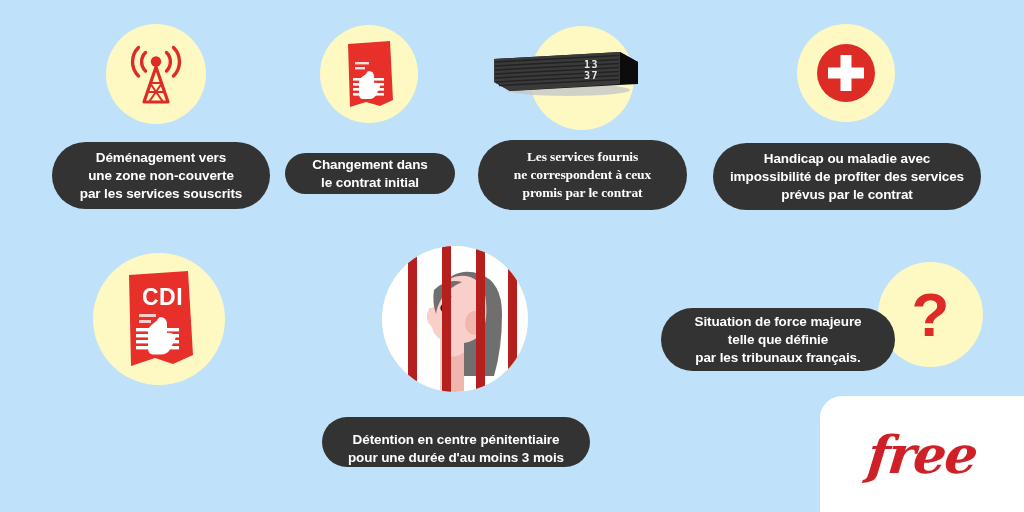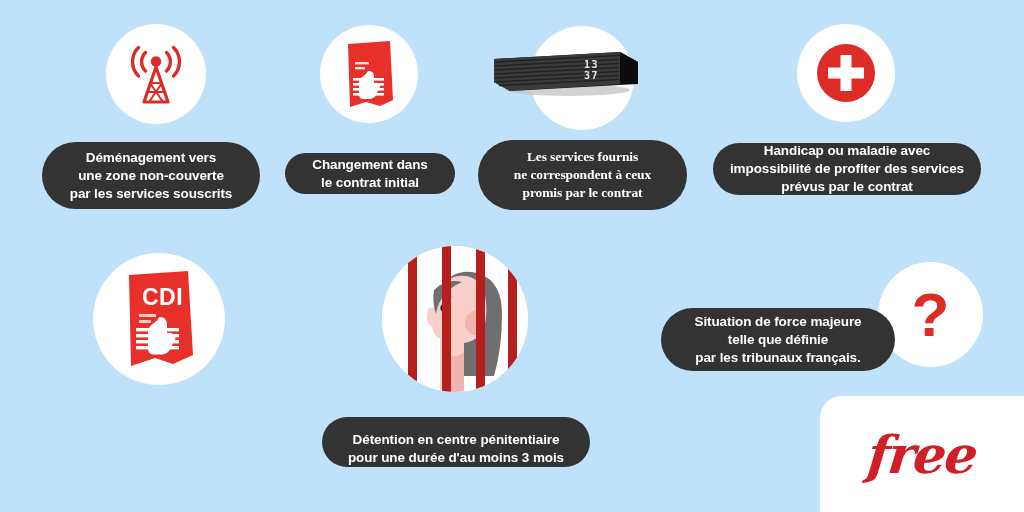--- a/index.html
+++ b/index.html
@@ -17,21 +17,21 @@
     position: relative;
     width: 1024px;
     height: 512px;
     background: #bfe2fa;
   }
 
   
   .icon-circle {
     position: absolute;
     border-radius: 50%;
-    background: #ffffff;
+    background: #fef9c3;
     display: flex;
     align-items: center;
     justify-content: center;
     overflow: hidden;
   }
   .pill {
     position: absolute;
     background: #333333;
     border-radius: 999px;
     display: flex;
@@ -107,21 +107,21 @@
         <path d="M36 29 L24 64 L48 64 Z"></path>
       </g>
       <g stroke="#dd2b26" stroke-width="2" fill="none">
         <path d="M29.5 45 L42.5 45"></path>
         <path d="M27 54 L45 54"></path>
         <path d="M30 45 L43 64"></path>
         <path d="M42 45 L29 64"></path>
       </g>
     </svg>
   </div>
-  <div class="pill" style="left:42px; top:142px; width:218px; height:67px;justify-content:center;">
+  <div class="pill" style="left:52px; top:142px; width:218px; height:67px;justify-content:center;">
     <span class="pill-text">Déménagement vers
 une zone non-couverte
 par les services souscrits</span>
   </div>
 
   <div class="icon-circle" style="left:320px; top:25px; width:98px; height:98px;">
     <svg width="66" height="72" viewBox="0 0 66 72">
       <path d="M12 6 L54 3 L57 62 L44 68 L30 64 L14 69 Z" fill="#e8302a"></path>
       <g fill="#ffffff" opacity="0.85">
         <rect x="19" y="24" width="14" height="2.4"></rect>
@@ -168,21 +168,21 @@
 ne correspondent à ceux
 promis par le contrat</span>
   </div>
 
   <div class="icon-circle" style="left:797px; top:24px; width:98px; height:98px;">
     <svg width="62" height="62" viewBox="0 0 62 62">
       <circle cx="31" cy="31" r="29" fill="#dd2b26"></circle>
       <path d="M25.5 13 h11 v12.5 h12.5 v11 h-12.5 v12.5 h-11 v-12.5 h-12.5 v-11 h12.5 z" fill="#ffffff"></path>
     </svg>
   </div>
-  <div class="pill" style="left:713px; top:143px; width:268px; height:52px;">
+  <div class="pill" style="left:713px; top:143px; width:268px; height:67px;">
     <span class="pill-text">Handicap ou maladie avec
 impossibilité de profiter des services
 prévus par le contrat</span>
   </div>
 
   <div class="icon-circle" style="left:93px; top:253px; width:132px; height:132px;">
     <svg width="88" height="100" viewBox="0 0 88 100">
       <path d="M14 6 L73 2 L78 86 L58 95 L40 89 L16 97 Z" fill="#e8302a"></path>
       <text x="27" y="36" fill="#ffffff" font-family="'Liberation Sans', sans-serif" font-size="23" font-weight="bold" letter-spacing="0.5">CDI</text>
       <g fill="#ffffff" opacity="0.75">

